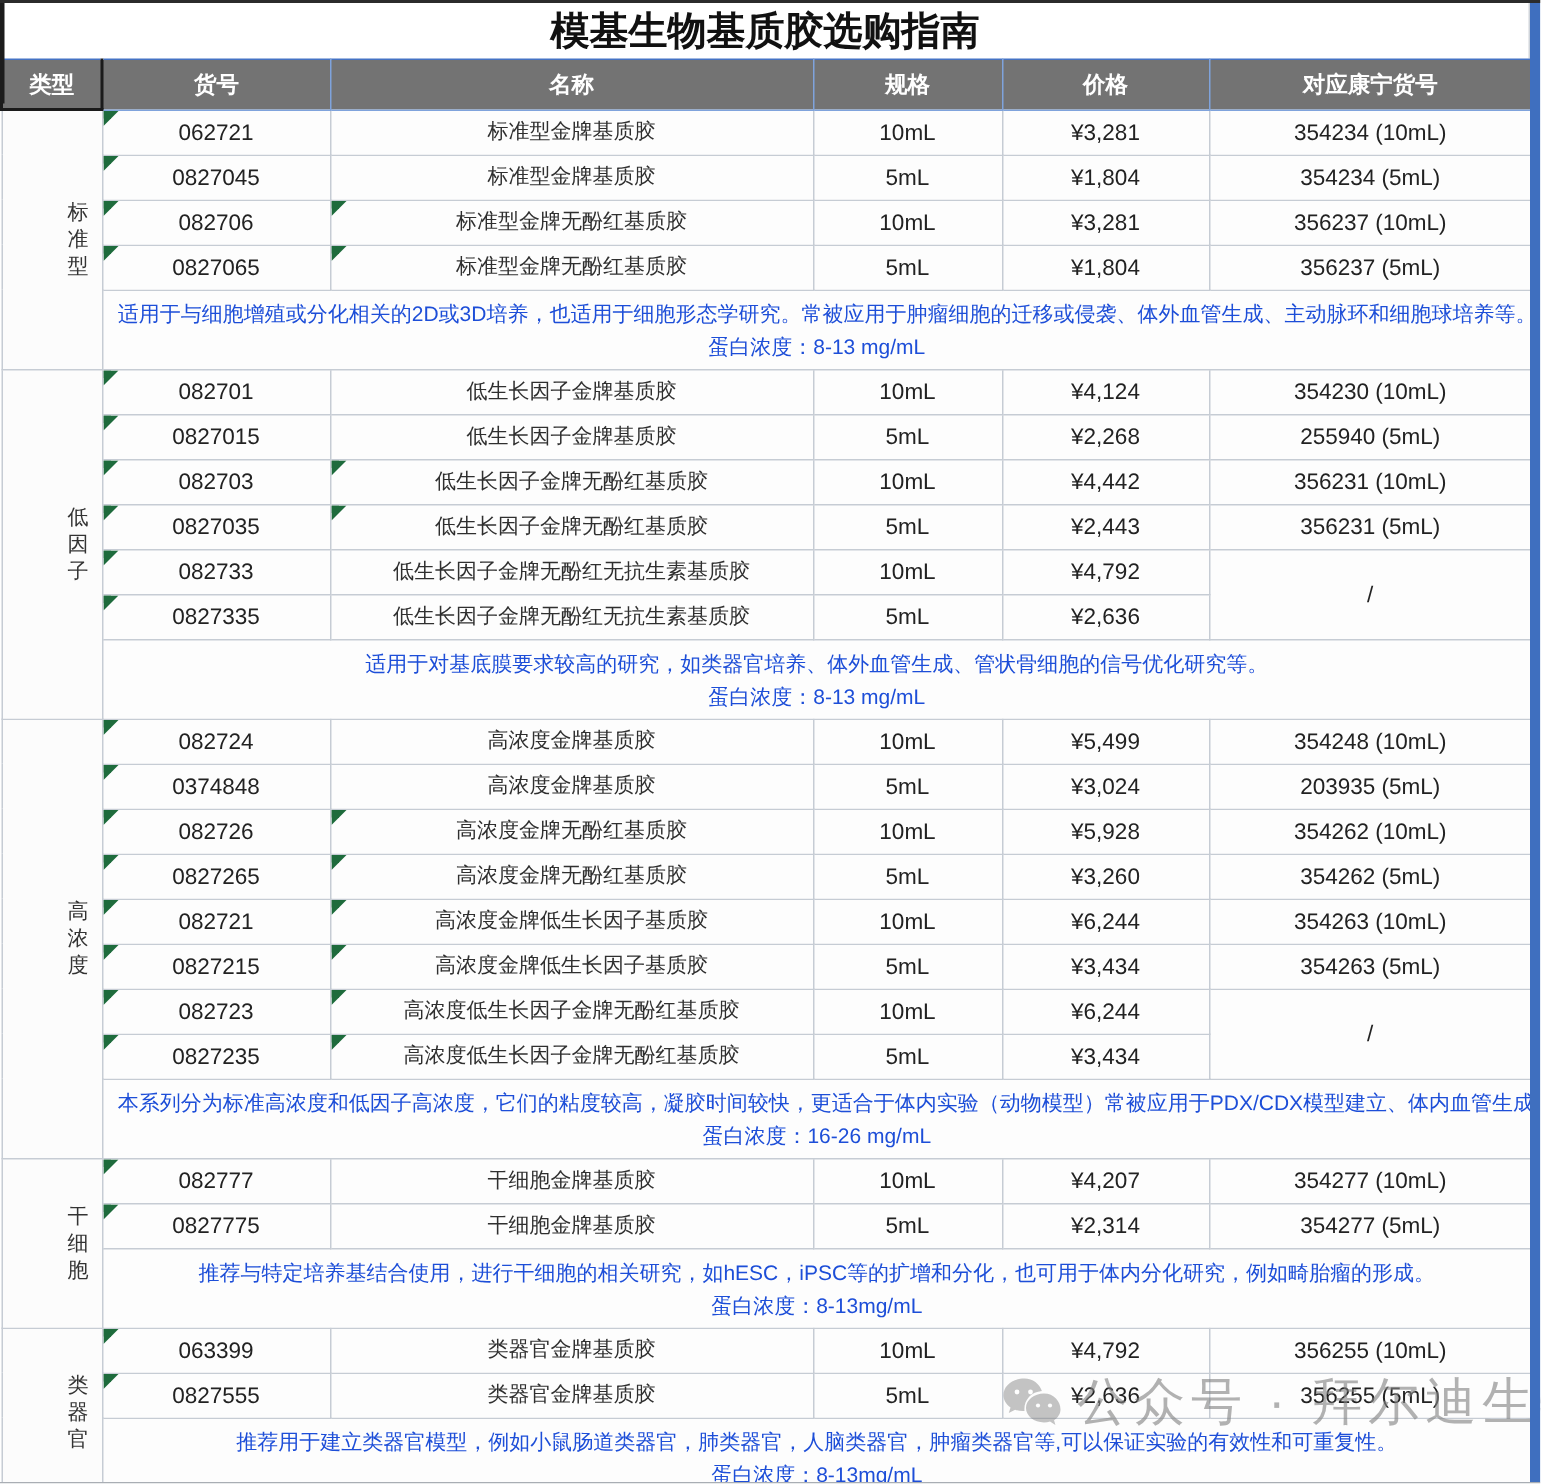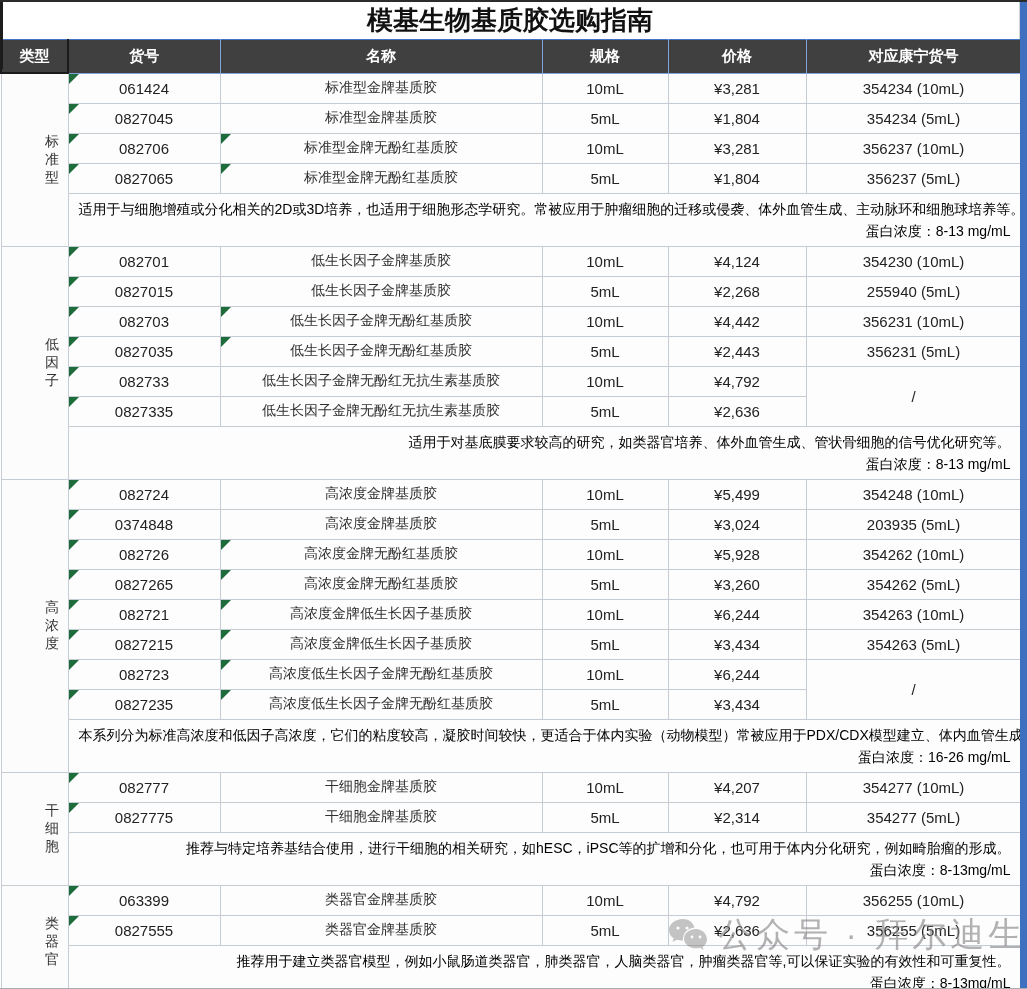--- a/index.html
+++ b/index.html
@@ -7,28 +7,28 @@
   .sheet{position:relative;width:1027px;height:989px;background:#fff;border-top:2px solid #2b2b2b;
          border-bottom:1px solid #a9aeb4;box-sizing:border-box;overflow:hidden;}
   .right-stripe{position:absolute;top:0;right:0;width:7px;height:100%;background:#3f6fbf;}
   .left-dark{position:absolute;left:0;top:0;width:3px;height:67px;background:#1c1c1c;}
   .title-bar{width:1020px;height:37px;line-height:37px;text-align:center;font-size:26px;
              font-weight:bold;color:#111;border-left:1px solid #cfd4da;border-right:1px solid #cfd4da;
              box-sizing:border-box;background:#fff;}
   table{border-collapse:collapse;table-layout:fixed;width:1020px;}
   col.c-type{width:67px;} col.c-cat{width:152px;} col.c-name{width:322px;}
   col.c-spec{width:126px;} col.c-price{width:138px;} col.c-corning{width:215px;}
-  th{background:#404040;color:#fff;font-size:15px;font-weight:bold;height:30px;
+  th{background:#737373;color:#fff;font-size:15px;font-weight:bold;height:30px;
      border:1px solid #7fa3dc;border-top:1px solid #4472c4;text-align:center;}
   th.sel{border-left:2px solid #1b1b1b;border-right:2px solid #1b1b1b;border-bottom:2px solid #1b1b1b;}
   td{border:1px solid #c6ccd4;font-size:14px;color:#2f2f2f;text-align:center;height:30px;
      position:relative;background:#fdfdfd;padding:0 4px;box-sizing:border-box;overflow:hidden;}
   td.num{font-size:15px;color:#222;}
   td.type-cell{font-size:14px;color:#333;background:#fcfcfc;letter-spacing:1px;padding-left:40px;}
-  td.note-cell{height:52px;text-align:right;padding:4px 10px;line-height:22px;font-size:14px;color:#000000;}
+  td.note-cell{height:52px;text-align:center;padding:4px 10px;line-height:22px;font-size:14px;color:#1d4ed8;}
   td.note-cell .nline{white-space:nowrap;}
   td.tri::before{content:"";position:absolute;top:0;left:0;width:0;height:0;
      border:5px solid transparent;border-top-color:#1e6b3c;border-left-color:#1e6b3c;}
   .watermark{position:absolute;left:668px;top:910px;display:flex;align-items:center;gap:10px;
      color:rgba(130,130,130,0.62);font-size:34px;letter-spacing:4px;pointer-events:none;white-space:nowrap;}
   .watermark svg{opacity:0.55;}
 </style>
 </head>
 <body>
 
@@ -51,21 +51,21 @@
           <th>货号</th>
           <th>名称</th>
           <th>规格</th>
           <th>价格</th>
           <th>对应康宁货号</th>
         </tr>
     </thead>
     <tbody id="table-body">
         <tr>
           <td class="type-cell" rowspan="5">标准型</td>
-          <td class="num tri">061424</td>
+          <td class="num tri">062721</td>
           <td>标准型金牌基质胶</td>
           <td class="num">10mL</td>
           <td class="num">¥3,281</td>
           <td class="num">354234 (10mL)</td>
         </tr>
         <tr>
           <td class="num tri">0827045</td>
           <td>标准型金牌基质胶</td>
           <td class="num">5mL</td>
           <td class="num">¥1,804</td>

